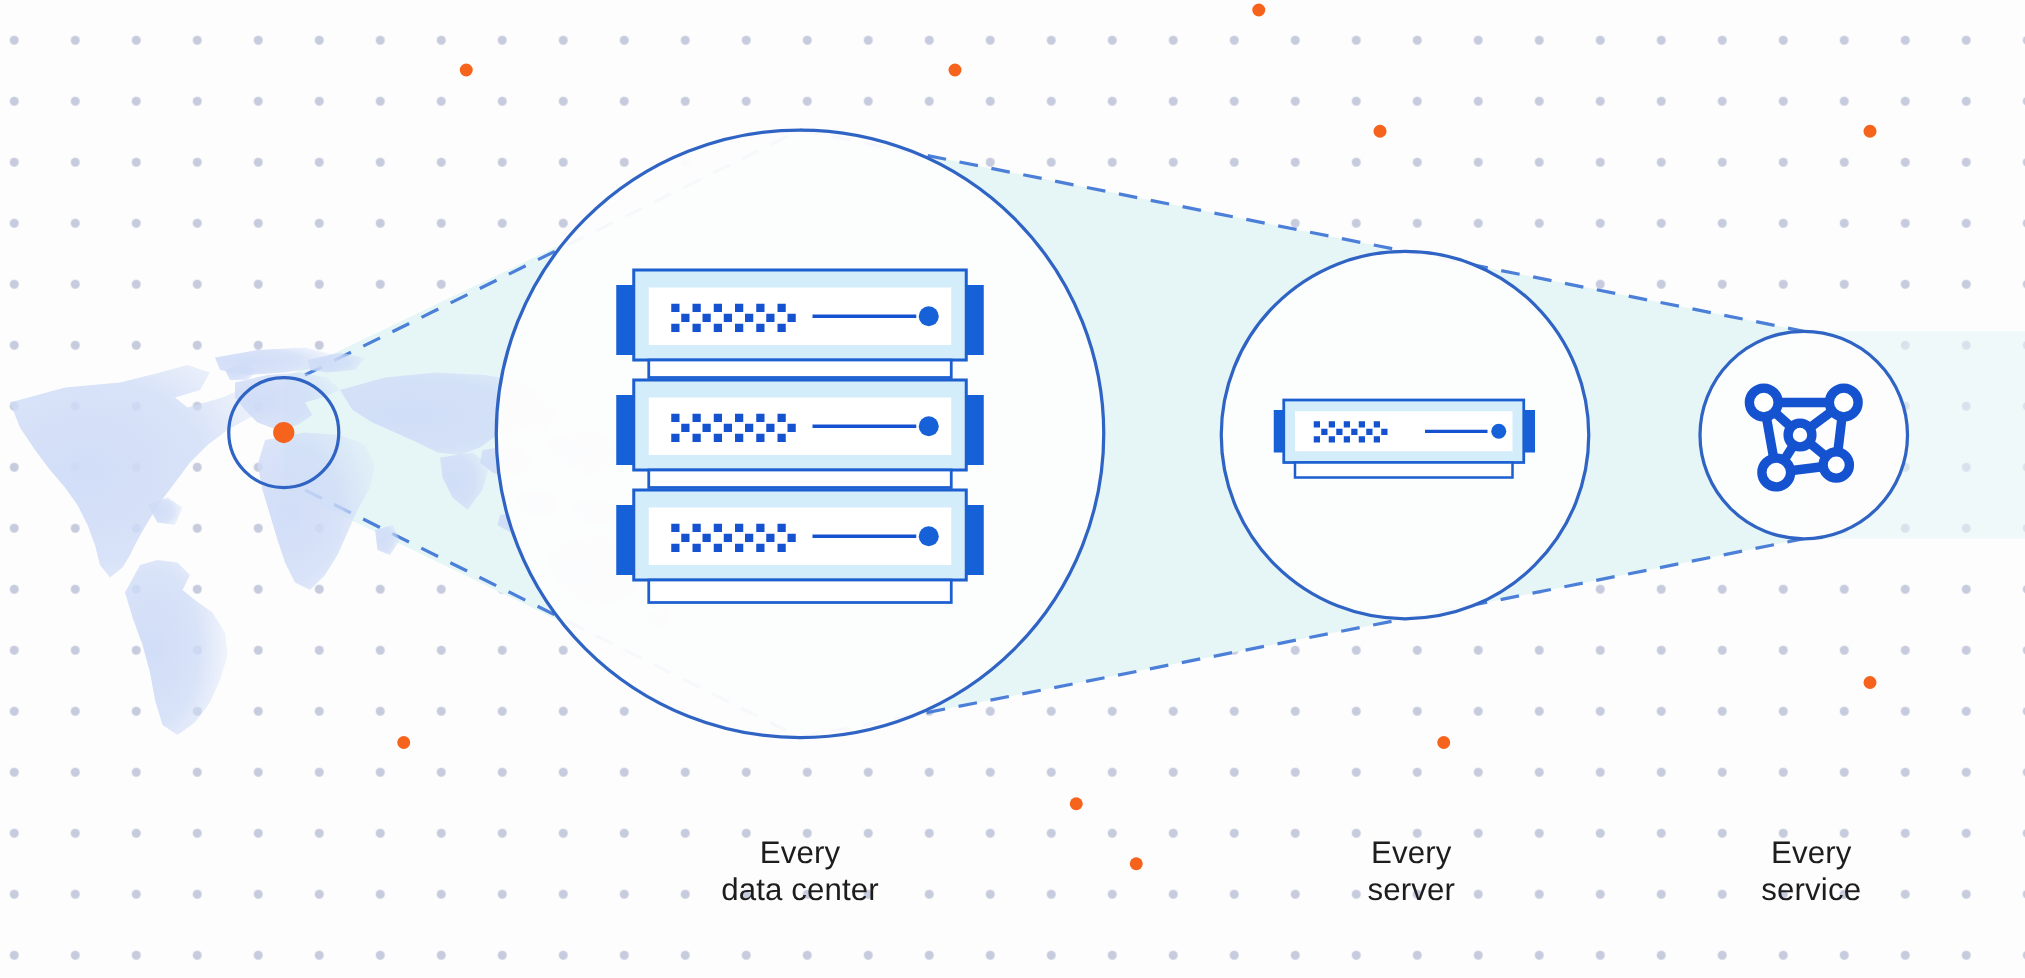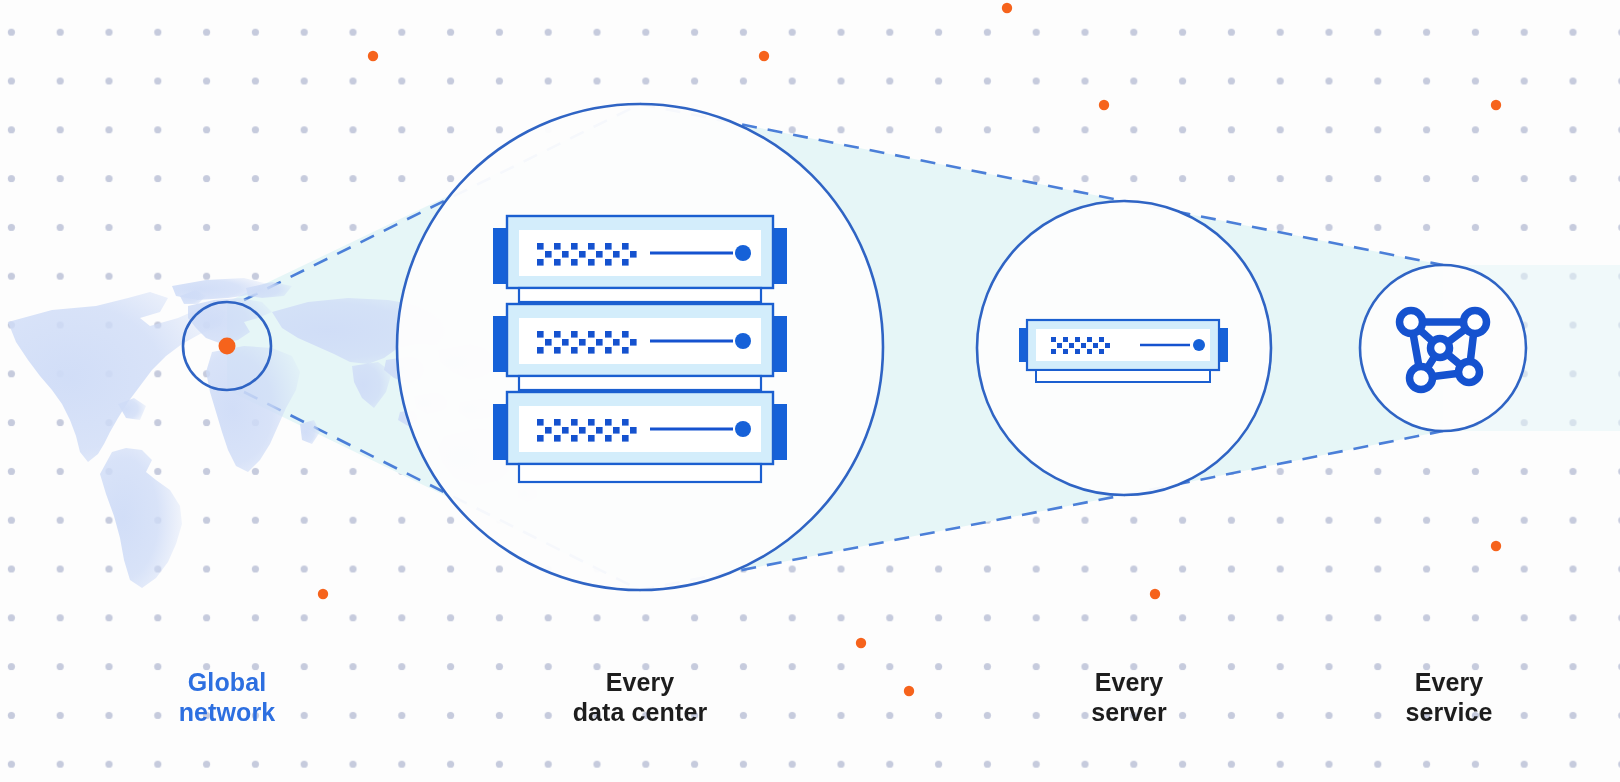--- a/index.html
+++ b/index.html
@@ -25,21 +25,21 @@
     width: 1620px;
     height: 782px;
     display: block;
   }
   .lbl {
     position: absolute;
     text-align: center;
     font-family: "Liberation Sans", sans-serif;
     font-size: 25px;
     line-height: 1.18;
-    font-weight: 700;
+    font-weight: 400;
     color: #1d1d1d;
     letter-spacing: 0.1px;
     white-space: pre-line;
     pointer-events: none;
   }
   .lbl.accent {
     color: #2d6fe0;
     font-weight: 700;
   }
 </style>
@@ -266,22 +266,20 @@
       <circle cx="1104" cy="105" r="5.2"></circle>
       <circle cx="1496" cy="105" r="5.2"></circle>
       <circle cx="1496" cy="546" r="5.2"></circle>
       <circle cx="323" cy="594" r="5.2"></circle>
       <circle cx="1155" cy="594" r="5.2"></circle>
       <circle cx="861" cy="643" r="5.2"></circle>
       <circle cx="909" cy="691" r="5.2"></circle>
     </g>
   </svg>
 
-  <div class="lbl accent" style="left:77px; top:668px; width:300px;">Global
-network</div>
 
   <div class="lbl" style="left:490px; top:668px; width:300px;">Every
 data center</div>
 
   <div class="lbl" style="left:979px; top:668px; width:300px;">Every
 server</div>
 
   <div class="lbl" style="left:1299px; top:668px; width:300px;">Every
 service</div>
 

